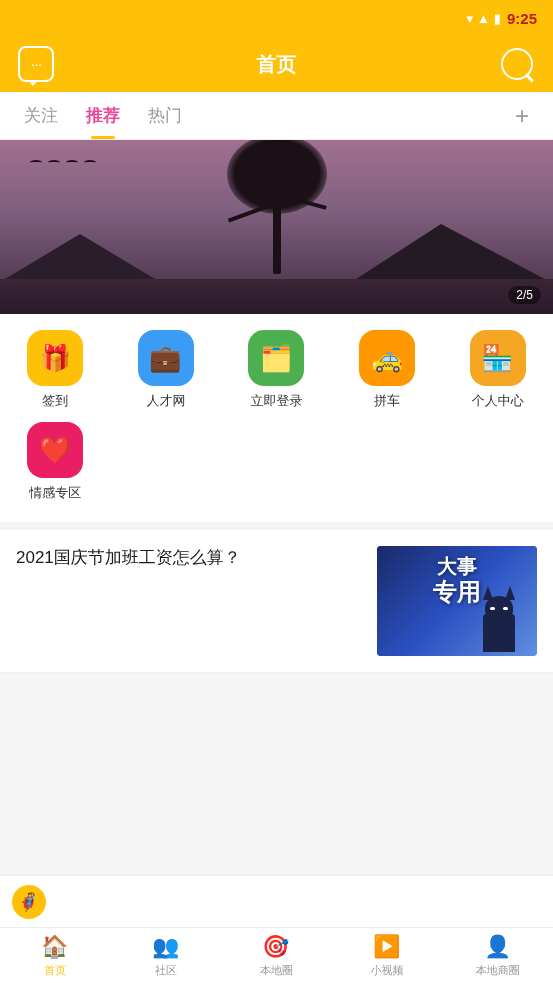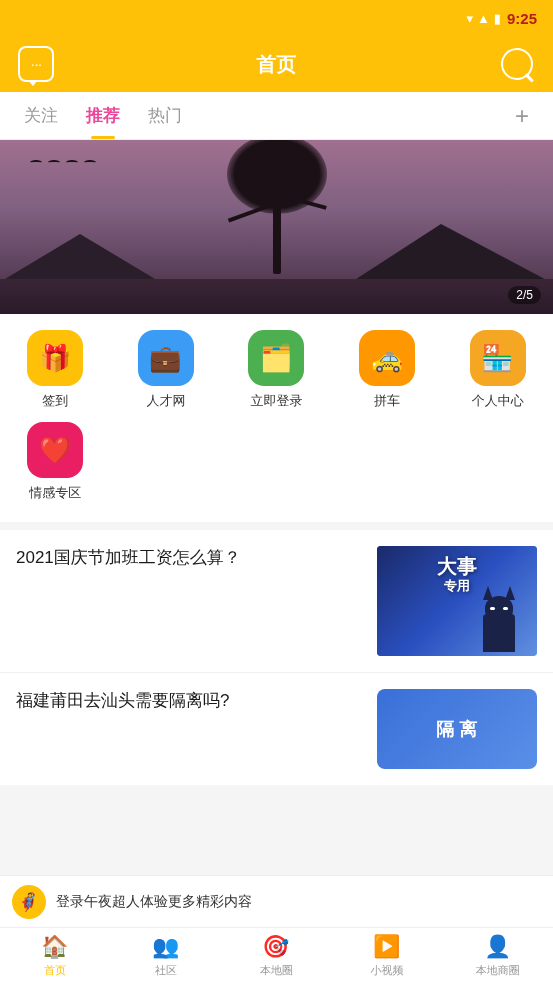--- a/index.html
+++ b/index.html
@@ -576,56 +576,45 @@
 <div class="content-area">
   <div class="article-card">
     <div class="article-text">
       <div class="article-title">2021国庆节加班工资怎么算？</div>
     </div>
     <div class="article-thumb">
       <div class="thumb-img">
         <div style="position:absolute;top:0;left:0;right:0;bottom:0;background:linear-gradient(135deg,#1a2a6a 0%,#2a50c0 50%,#6090e0 100%);"></div>
         <div style="position:absolute;top:8px;left:0;right:0;text-align:center;z-index:2;">
           <div style="font-size:20px;font-weight:900;color:#fff;line-height:1.2;text-shadow:1px 1px 4px rgba(0,0,0,0.6);">大事</div>
-          <div style="font-size:13px;font-weight:900;color:#fff;line-height:1.2;text-shadow:1px 1px 4px rgba(0,0,0,0.6);">专用</div>
+          <div style="font-size:24px;font-weight:900;color:#fff;line-height:1.2;text-shadow:1px 1px 4px rgba(0,0,0,0.6);">专用</div>
         </div>
 
         <div style="position:absolute;bottom:4px;right:14px;width:48px;height:58px;z-index:2;">
 
           <div style="position:absolute;bottom:0;left:8px;width:32px;height:38px;background:#1a2248;border-radius:4px 4px 0 0;"></div>
 
           <div style="position:absolute;bottom:32px;left:10px;width:28px;height:24px;background:#1a2248;border-radius:50% 50% 40% 40%;"></div>
 
           <div style="position:absolute;bottom:52px;left:8px;width:10px;height:14px;background:#1a2248;clip-path:polygon(0 100%, 50% 0, 100% 100%);"></div>
           <div style="position:absolute;bottom:52px;left:30px;width:10px;height:14px;background:#1a2248;clip-path:polygon(0 100%, 50% 0, 100% 100%);"></div>
 
           <div style="position:absolute;bottom:42px;left:15px;width:5px;height:3px;background:#fff;border-radius:2px;"></div>
           <div style="position:absolute;bottom:42px;left:28px;width:5px;height:3px;background:#fff;border-radius:2px;"></div>
         </div>
       </div>
     </div>
   </div>
 
-  <div class="article-card-partial">
-    <div class="article-text">
-      <div class="article-title">福建莆田去汕头需要隔离吗?</div>
-    </div>
-    <div class="article-thumb-partial">
-      <div class="thumb-blue">
-        <span class="thumb-blue-text">隔 离</span>
-      </div>
-    </div>
-  </div>
 </div>
 
 <div class="login-banner">
   <div class="login-avatar">
     <span>🦸</span>
   </div>
-  <span class="login-text">登录午夜超人体验更多精彩内容</span>
 </div>
 
 <div class="bottom-nav">
   <div class="nav-item active">
     <span class="nav-icon" style="color:#FFC107;">🏠</span>
     <span class="nav-label" style="color:#FFC107;">首页</span>
   </div>
   <div class="nav-item">
     <span class="nav-icon">👥</span>
     <span class="nav-label">社区</span>

